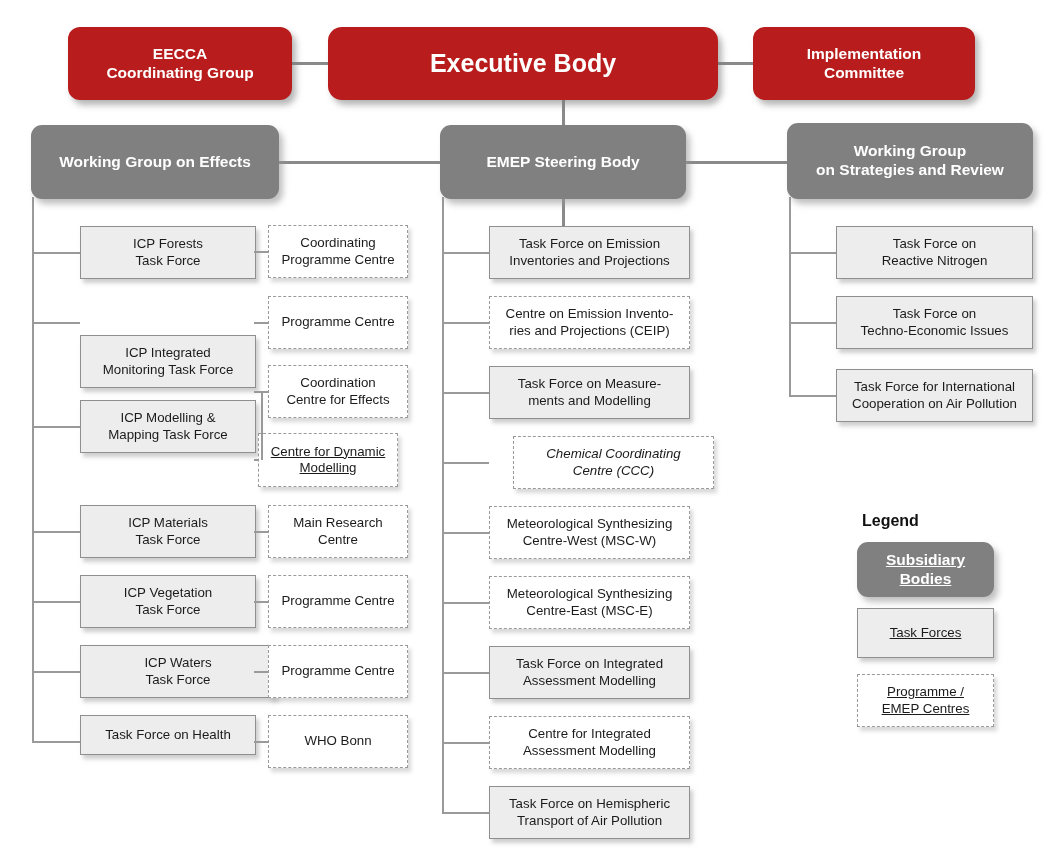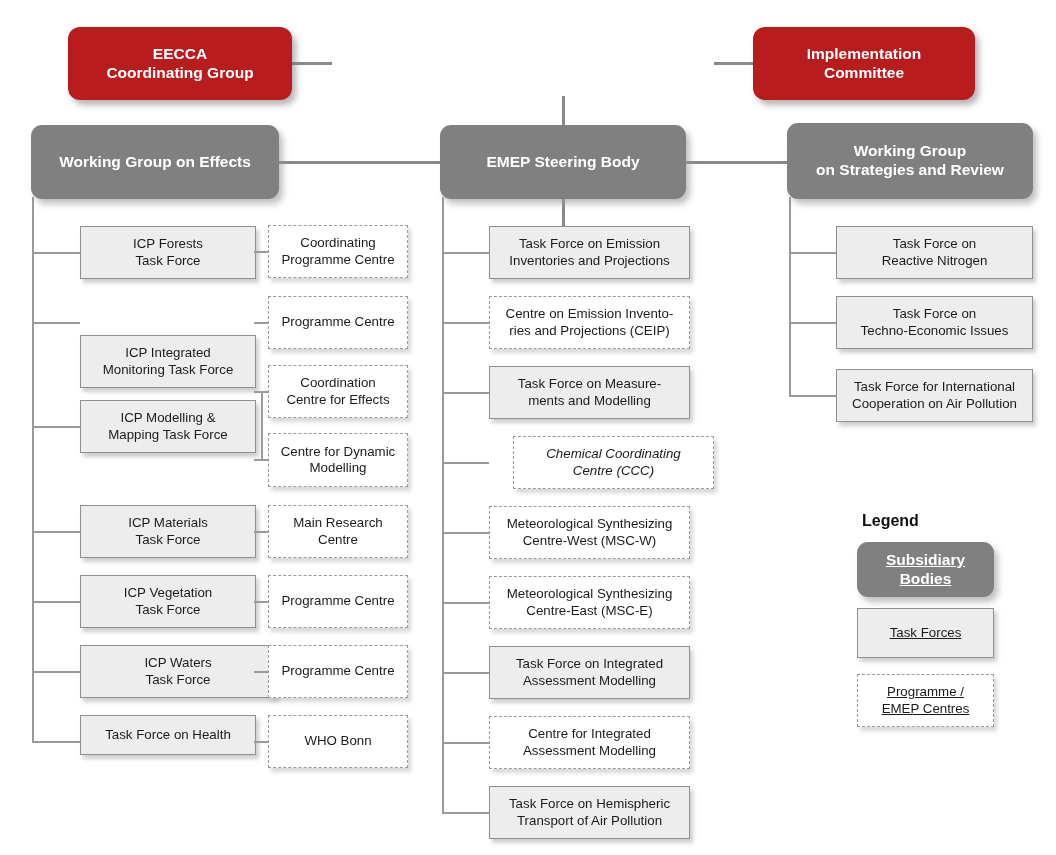--- a/index.html
+++ b/index.html
@@ -105,21 +105,21 @@
     </div>
     <div class="line h thin" style="left: 33px; top: 425.5px; width: 47px;"></div>
     <div class="node taskforce" style="left: 80px; top: 400px; width: 176px; height: 53px;">
       <span class="txt">ICP Modelling &amp;<br>Mapping Task Force</span>
     </div>
     <div class="line h thin" style="left: 254px; top: 390.5px; width: 16px;"></div>
     <div class="node centre" style="left: 268px; top: 365px; width: 140px; height: 53px;">
       <span class="txt">Coordination<br>Centre for Effects</span>
     </div>
     <div class="line h thin" style="left: 254px; top: 459px; width: 16px;"></div>
-    <div class="node centre" style="left: 268px; top: 433px; width: 140px; height: 54px;">
+    <div class="node centre" style="left: 258px; top: 433px; width: 140px; height: 54px; text-decoration: underline;">
       <span class="txt">Centre for Dynamic<br>Modelling</span>
     </div>
     <div class="line h thin" style="left: 33px; top: 530.5px; width: 47px;"></div>
     <div class="node taskforce" style="left: 80px; top: 505px; width: 176px; height: 53px;">
       <span class="txt">ICP Materials<br>Task Force</span>
     </div>
     <div class="line h thin" style="left: 254px; top: 530.5px; width: 16px;"></div>
     <div class="node centre" style="left: 268px; top: 505px; width: 140px; height: 53px;">
       <span class="txt">Main Research<br>Centre</span>
     </div>
@@ -194,20 +194,23 @@
     <div class="node taskforce" style="left: 836px; top: 296px; width: 197px; height: 53px;">
       <span class="txt">Task Force on<br>Techno-Economic Issues</span>
     </div>
     <div class="line h thin" style="left: 790px; top: 394.5px; width: 46px;"></div>
     <div class="node taskforce" style="left: 836px; top: 369px; width: 197px; height: 53px;">
       <span class="txt">Task Force for International<br>Cooperation on Air Pollution</span>
     </div>
     <div class="node black small" style="left: 68px; top: 27px; width: 224px; height: 73px;">
       <span class="txt">EECCA<br>Coordinating Group</span>
     </div>
+    <div class="node black big" style="left: 328px; top: 27px; width: 390px; height: 73px;">
+      <span class="txt">Executive Body</span>
+    </div>
     <div class="node black small" style="left: 753px; top: 27px; width: 222px; height: 73px;">
       <span class="txt">Implementation<br>Committee</span>
     </div>
     <div class="node subsidiary" style="left: 31px; top: 125px; width: 248px; height: 74px;">
       <span class="txt">Working Group on Effects</span>
     </div>
     <div class="node subsidiary" style="left: 440px; top: 125px; width: 246px; height: 74px;">
       <span class="txt">EMEP Steering Body</span>
     </div>
     <div class="node subsidiary" style="left: 787px; top: 123px; width: 246px; height: 76px;">

